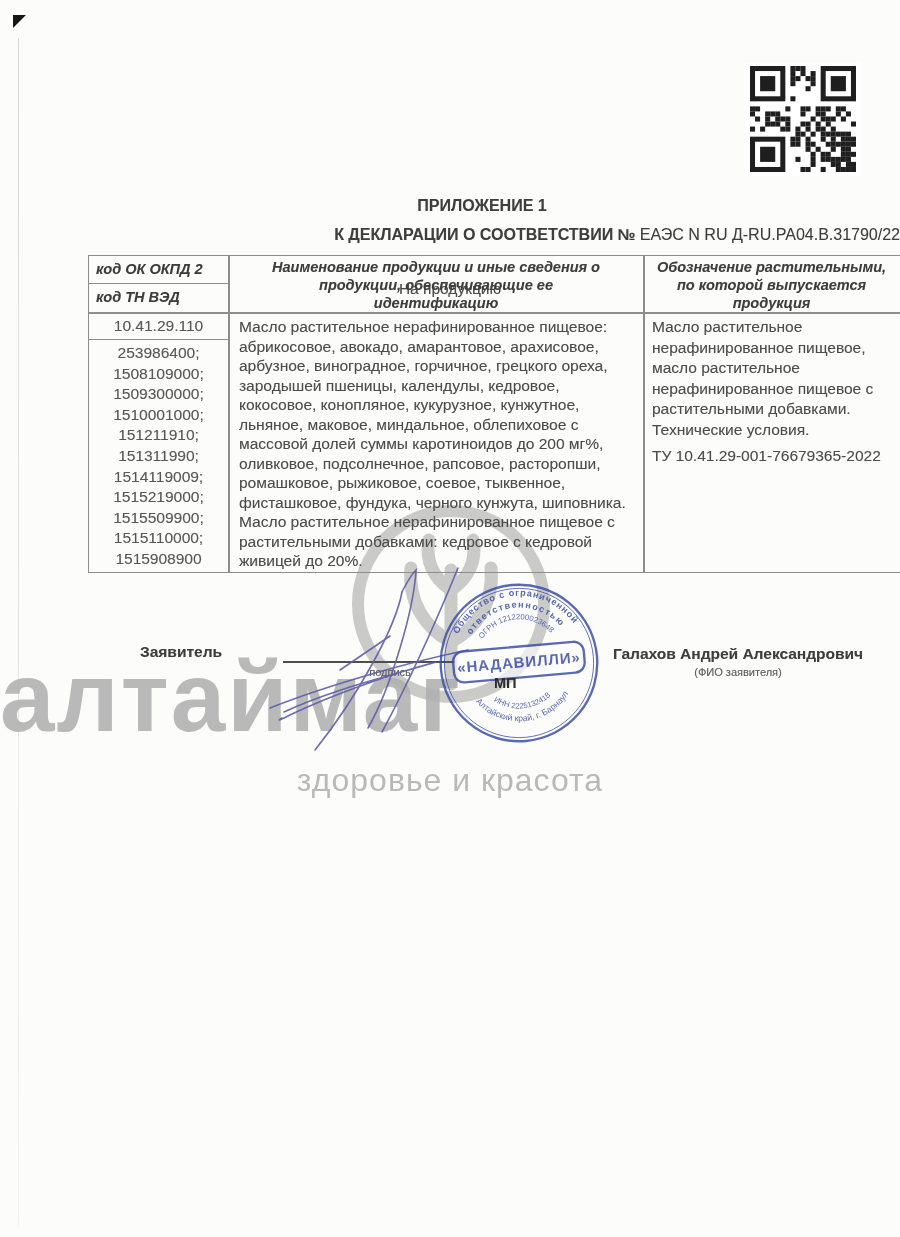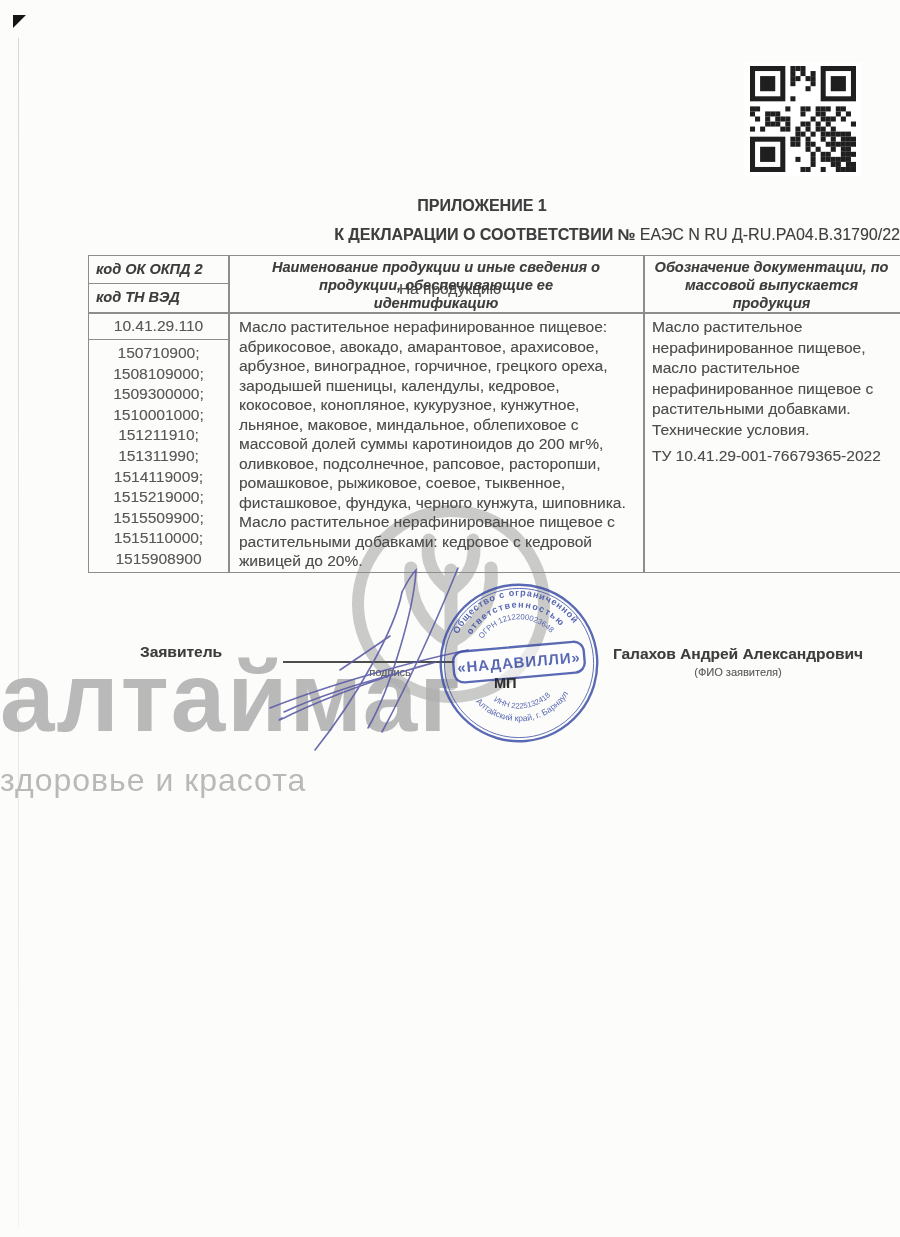--- a/index.html
+++ b/index.html
@@ -43,21 +43,21 @@
   .b1 .codes{padding-top:3px;line-height:20.6px;}
   .b2{left:139px;top:57px;width:416px;padding:4px 9px 0 11px;font-size:15.5px;line-height:19.5px;color:#4c4c4c;}
   .b3{left:554px;top:57px;width:257px;padding:4px 6px 0 9px;font-size:15.5px;line-height:20.5px;color:#4c4c4c;}
   .b3 .tu{margin-top:6px;}
   p{margin:0;}
 
   
   .wm-leaf{position:absolute;left:345px;top:498px;opacity:.6;}
   .wm-brand{position:absolute;left:0;right:0;top:648px;
     font-size:98px;font-weight:bold;letter-spacing:2px;color:#aeaeae;opacity:.85;line-height:1;}
-  .wm-tagline{position:absolute;left:0;right:0;top:762px;text-align:left;
+  .wm-tagline{position:absolute;left:0;right:0;top:762px;text-align:center;
     font-size:32px;color:#b2b2b2;opacity:.9;letter-spacing:1px;}
 
   
   .applicant{position:absolute;left:140px;top:643px;font-size:15.5px;font-weight:bold;color:#3d3d3d;}
   .sig-line{position:absolute;left:283px;top:661px;width:172px;height:1.6px;background:#4e4e4e;}
   .sig-caption{position:absolute;left:330px;top:666px;width:120px;text-align:center;
     font-size:11px;color:#5c5c5c;}
   .sig-scribble{position:absolute;left:240px;top:550px;}
   .stamp{position:absolute;left:428px;top:572px;opacity:.84;}
   .mp-label{position:absolute;left:494px;top:675px;font-size:14.5px;font-weight:bold;color:#2e2e2e;}
@@ -229,26 +229,26 @@
   <div class="tbl doc">
     <div class="v1"></div>
     <div class="v2"></div>
     <div class="hh"></div>
 
     <div class="cell h1 hd">
       <div class="h1a">код ОК ОКПД 2</div>
       <div class="h1b">код ТН ВЭД</div>
     </div>
     <div class="cell h2 hd">Наименование продукции и иные сведения о продукции, обеспечивающие ее идентификацию</div>
-    <div class="cell h3 hd">Обозначение документации, по массовой выпускается продукция</div>
+    <div class="cell h3 hd">Обозначение растительными, по которой выпускается продукция</div>
 
     <div class="cell b1">
       <div class="okpd">10.41.29.110</div>
       <div class="codes">
-          <div>150710900;</div>
+          <div>253986400;</div>
           <div>1508109000;</div>
           <div>1509300000;</div>
           <div>1510001000;</div>
           <div>151211910;</div>
           <div>151311990;</div>
           <div>1514119009;</div>
           <div>1515219000;</div>
           <div>1515509900;</div>
           <div>1515110000;</div>
           <div>1515908900</div>

